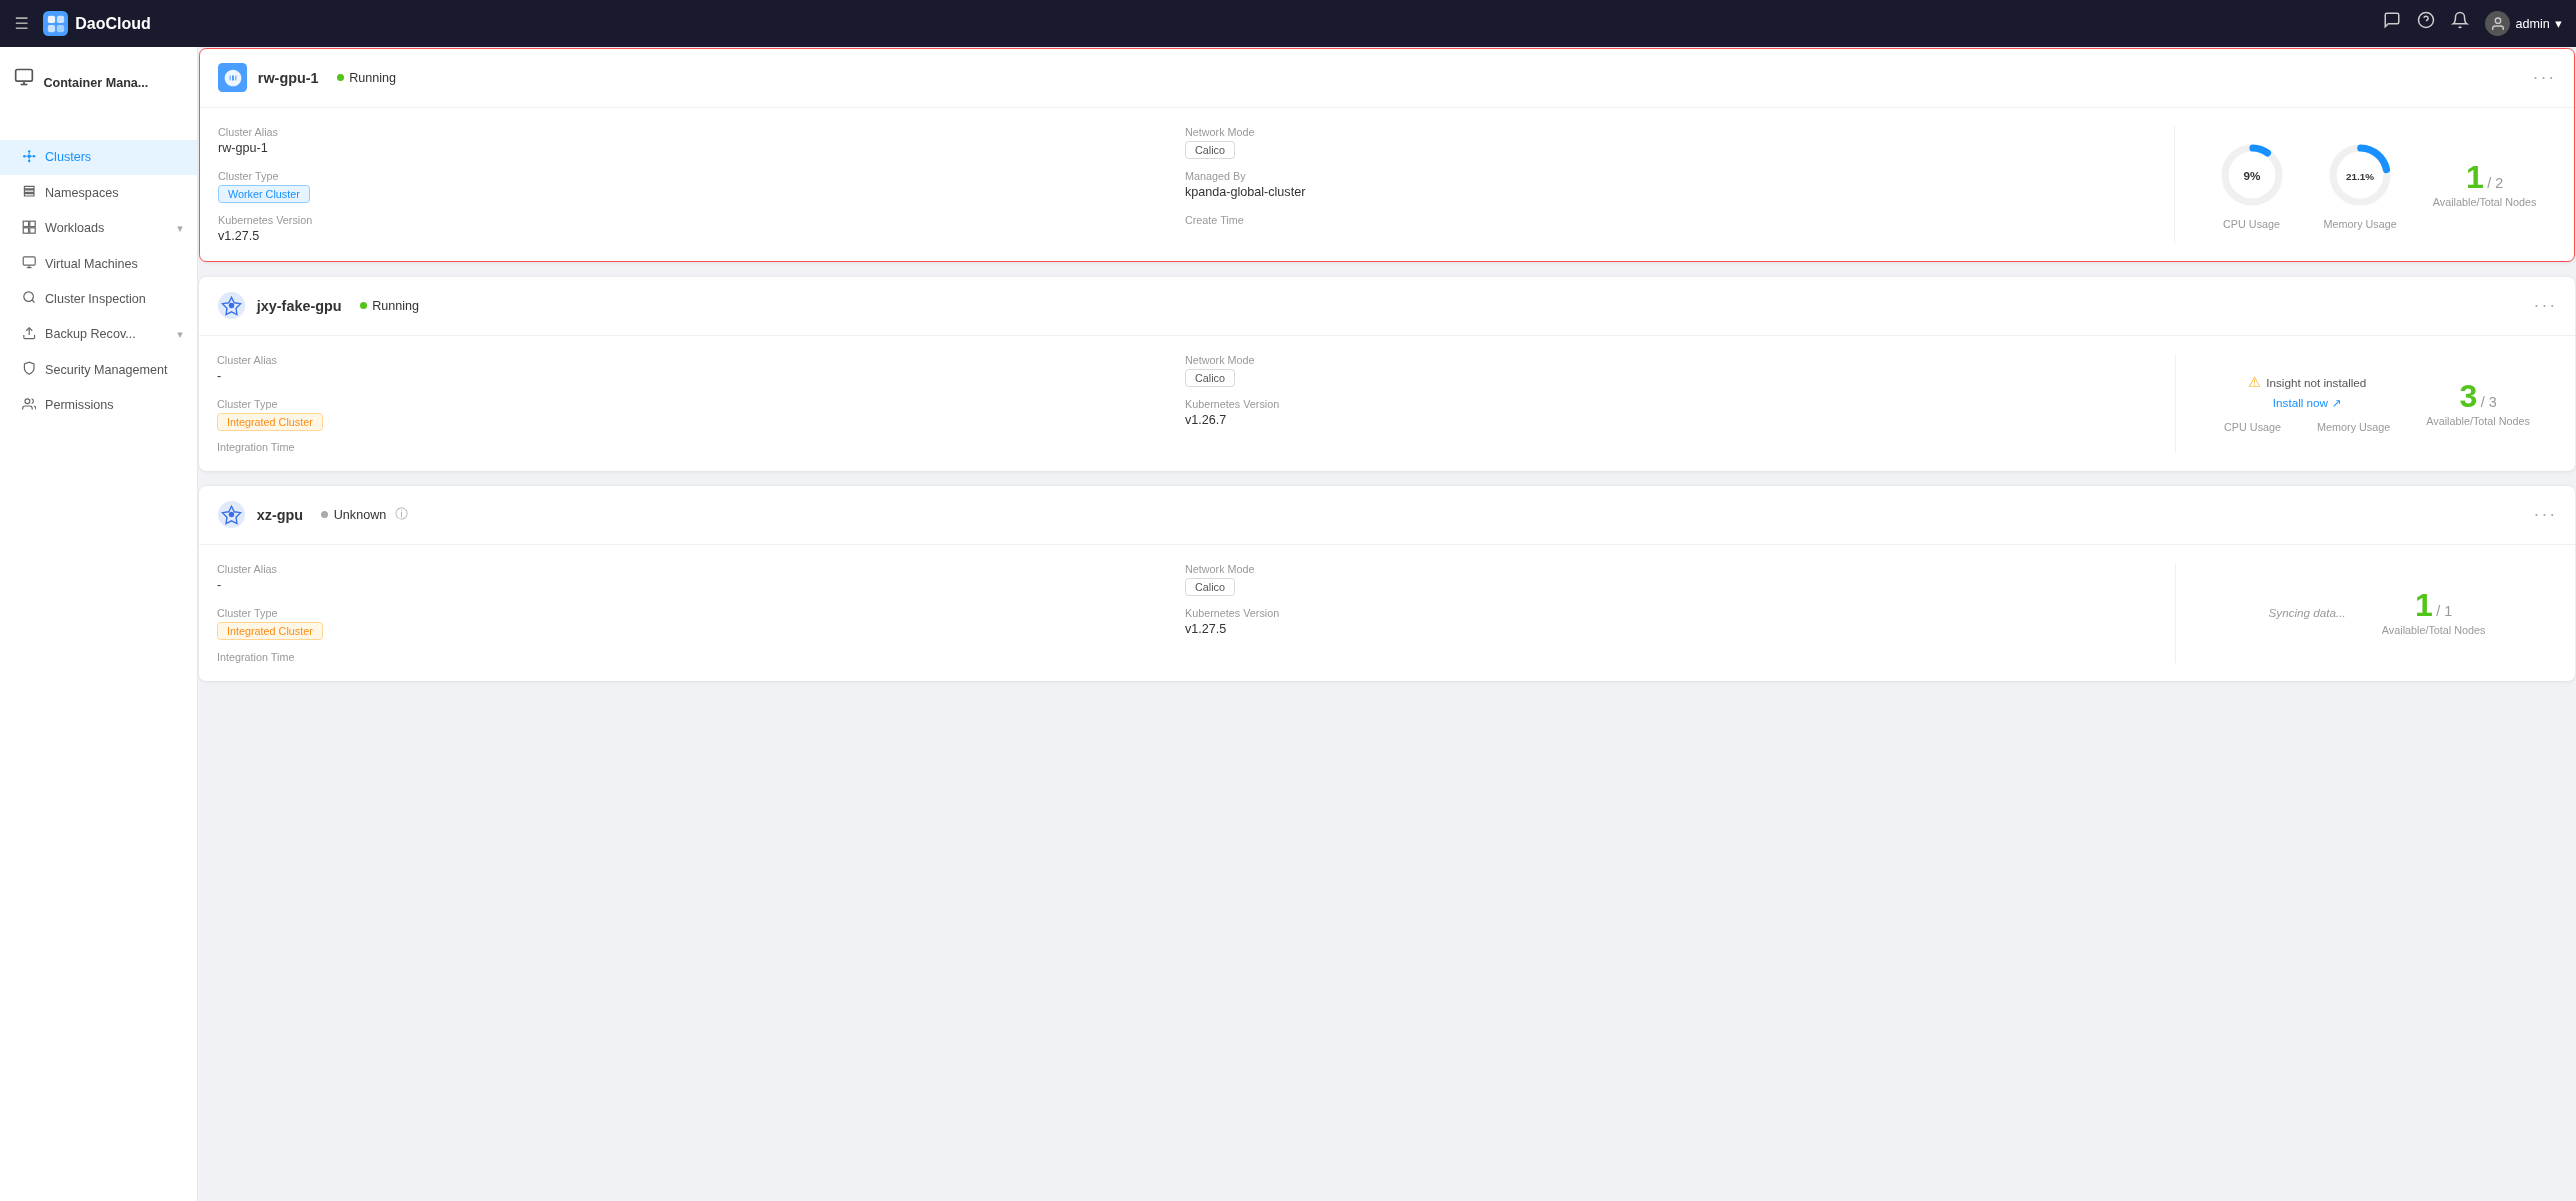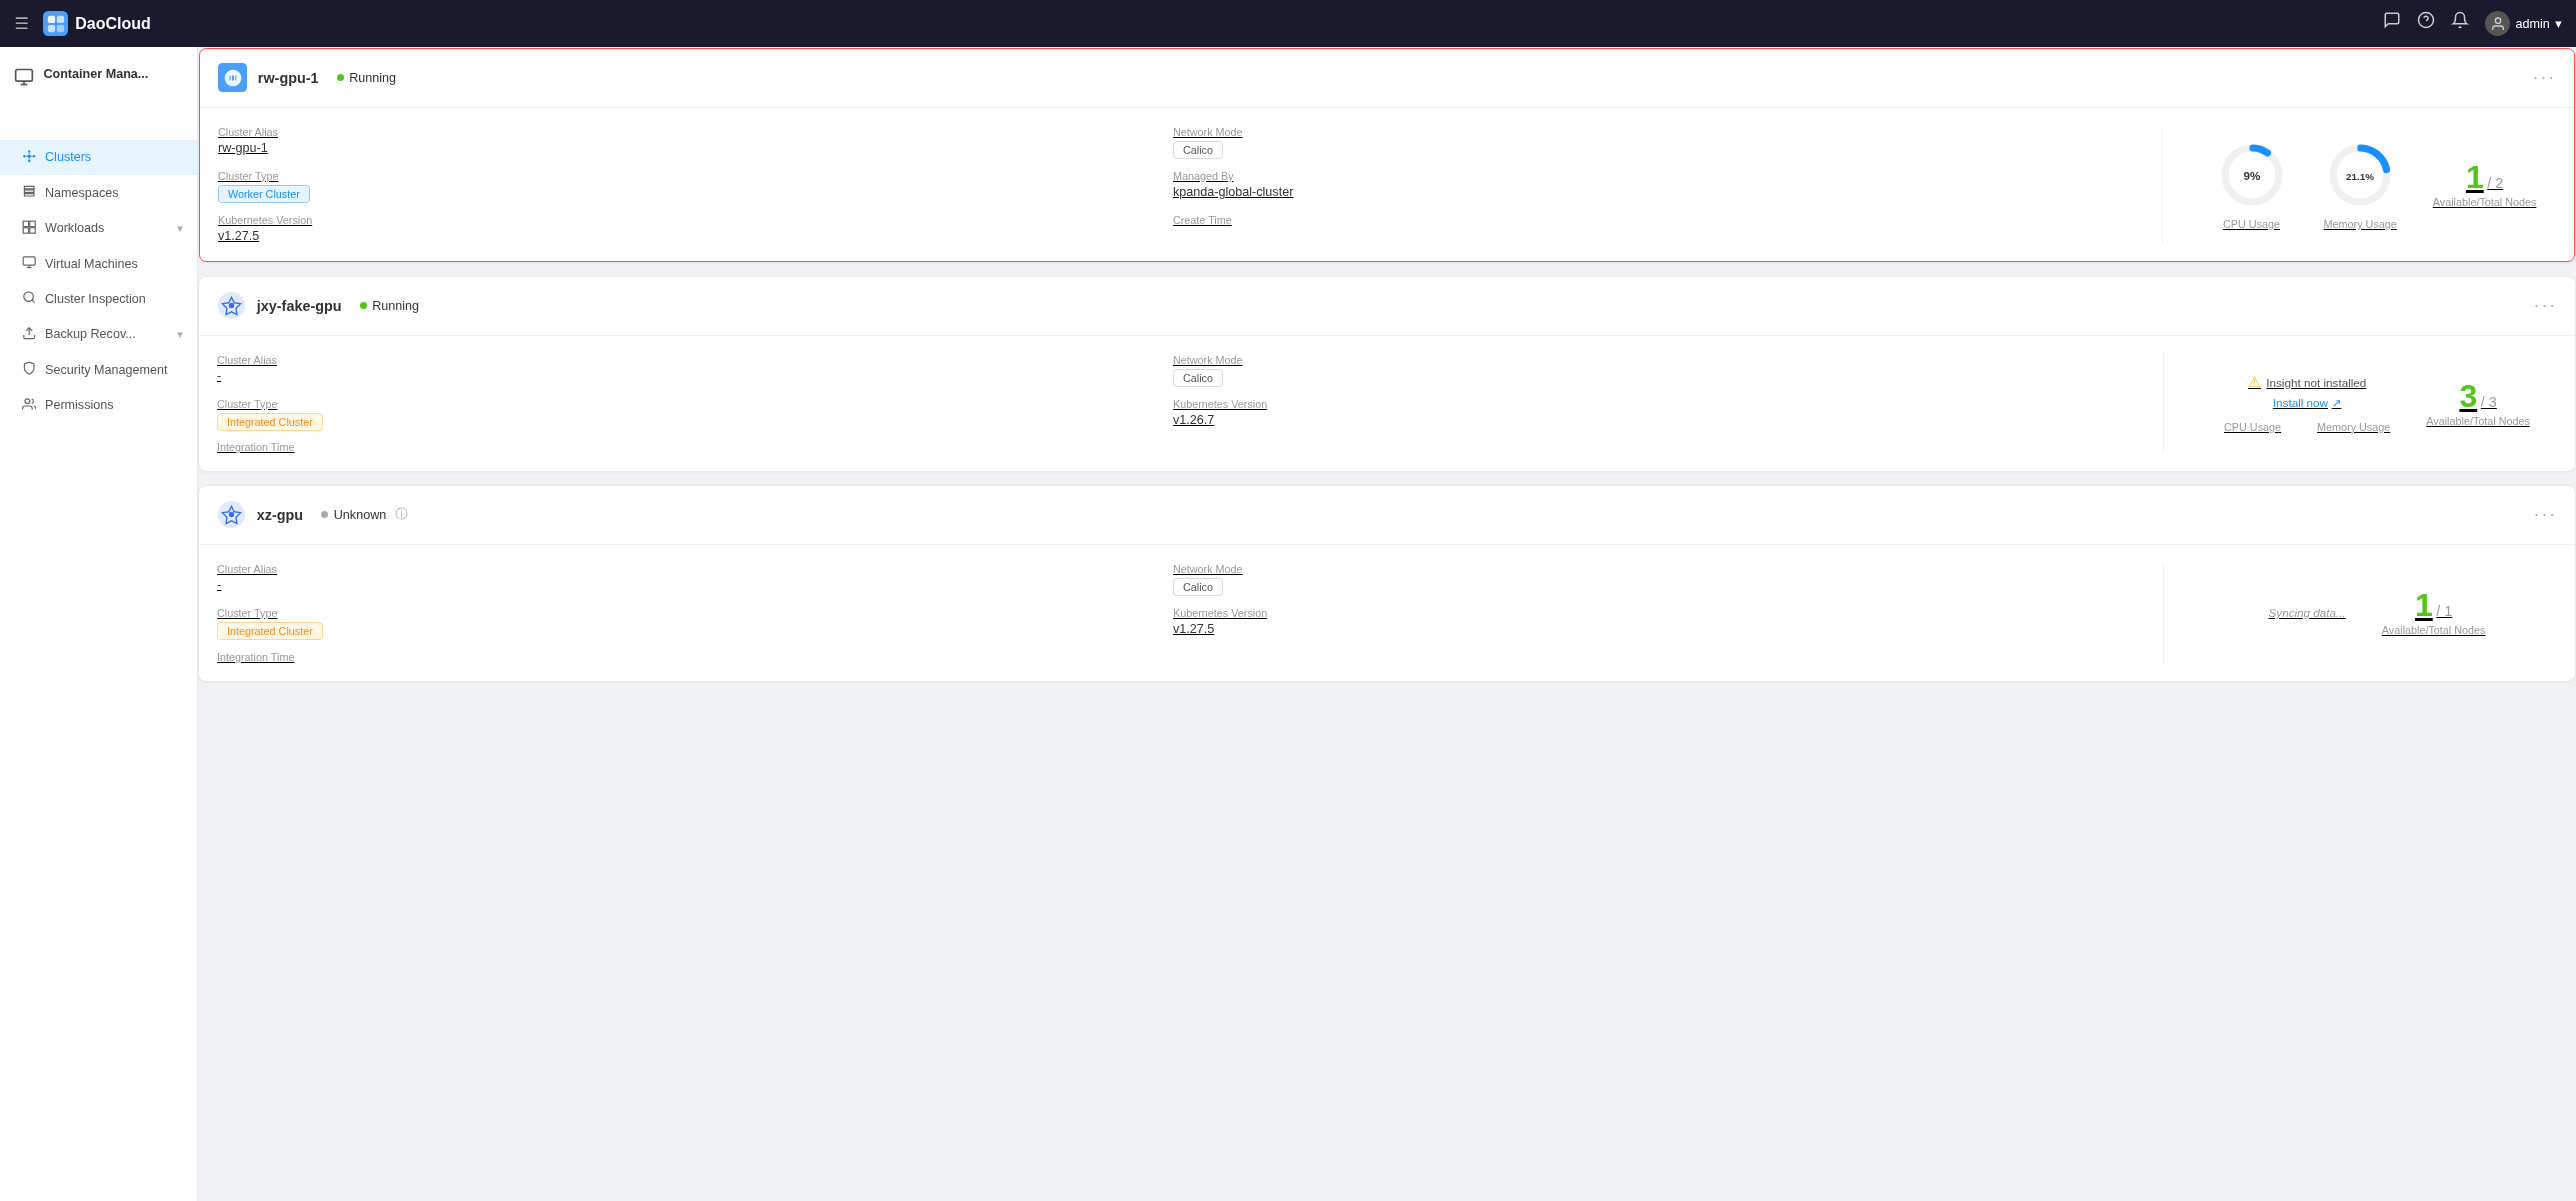--- a/index.html
+++ b/index.html
@@ -32,21 +32,21 @@
     .sidebar {
       width: 198px;
       background: #fff;
       border-right: 0.9px solid #e8e8e8;
       overflow-y: auto;
       flex-shrink: 0;
       padding: 10.8px 0;
     }
     .sidebar-section-header {
       display: flex;
-      align-items: flex-start;
+      align-items: flex-end;
       gap: 9px;
       padding: 9px 14.4px;
       font-size: 12.6px;
       font-weight: 600;
       color: #333;
     }
     .sidebar-item {
       display: flex;
       align-items: center;
       gap: 9px;
@@ -81,22 +81,21 @@
     .cluster-name { font-size: 14.4px; font-weight: 600; color: #333; }
     .cluster-status { display: flex; align-items: center; gap: 5.4px; font-size: 12.6px; color: #333; margin-left: 7.2px; }
     .status-dot { width: 7.2px; height: 7.2px; border-radius: 50%; }
     .status-dot.running { background: #52c41a; }
     .status-dot.unknown { background: #aaa; }
     .cluster-more { margin-left: auto; color: #aaa; font-size: 18px; cursor: pointer; letter-spacing: 1.8px; }
 
     .cluster-card-body {
       display: flex;
       padding: 18px;
-      gap: 12px;
-      text-decoration: underline;
+      gap: 0;
     }
     .cluster-info { flex: 1; display: grid; grid-template-columns: 1fr 1fr; gap: 10.8px 0; }
     .cluster-divider { width: 0.9px; background: #f0f0f0; margin: 0 21.6px; }
     .cluster-metrics { display: flex; align-items: center; justify-content: center; gap: 36px; flex: 0 0 auto; min-width: 360px; }
 
     .info-row { display: flex; flex-direction: column; gap: 3.6px; }
     .info-label { font-size: 10.8px; color: #999; }
     .info-value { font-size: 12.6px; color: #333; }
 
     .badge {

